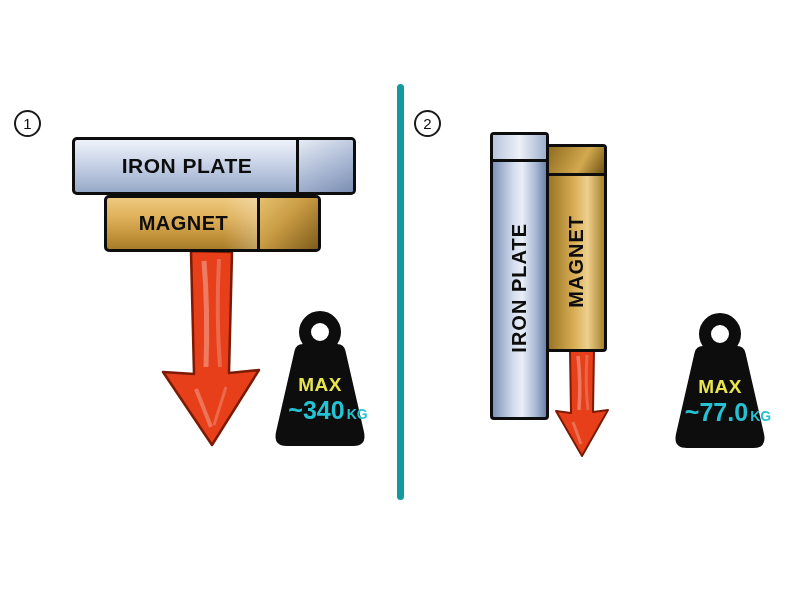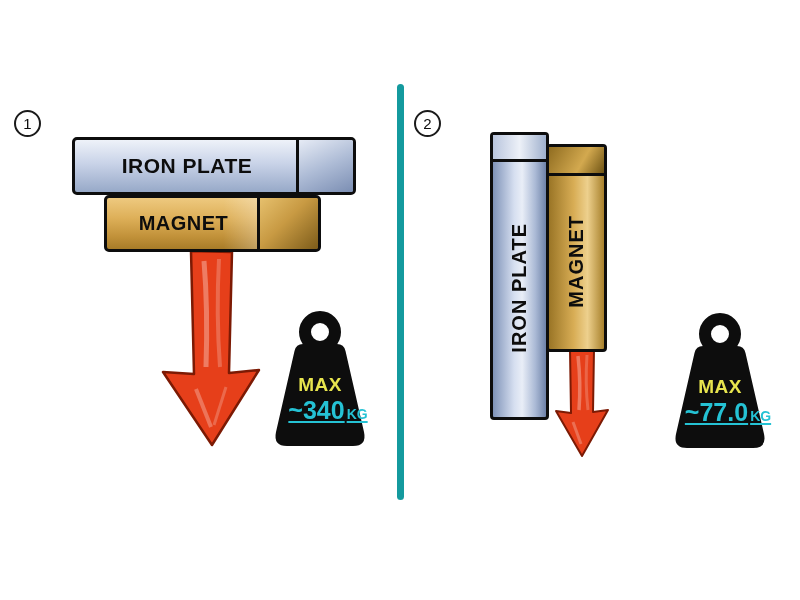--- a/index.html
+++ b/index.html
@@ -60,21 +60,21 @@
   .arrow-1{left:156px;top:249px;width:110px;height:200px;}
   .arrow-2{left:553px;top:348px;width:58px;height:112px;}
   
   .weight{position:absolute;width:106px;height:140px;}
   .weight-1{left:267px;top:310px;}
   .weight-2{left:667px;top:312px;}
   .weight svg{position:absolute;left:0;top:0;}
   .weight .max{position:absolute;left:0;right:0;top:64px;text-align:center;
     color:#e8e54e;font-weight:bold;font-size:19px;letter-spacing:.5px;}
   .weight .val{position:absolute;left:16px;right:0;top:86px;text-align:center;
-    color:#25c2d4;font-weight:bold;font-size:25px;white-space:nowrap;text-decoration:underline;}
+    color:#25c2d4;font-weight:bold;font-size:25px;white-space:nowrap;}
   .weight .val .unit{font-size:14px;margin-left:2px;}
 </style>
 </head>
 <body>
 
 <div class="stage">
 
   <div class="divider"></div>
 
   <div class="num-circle num1">

